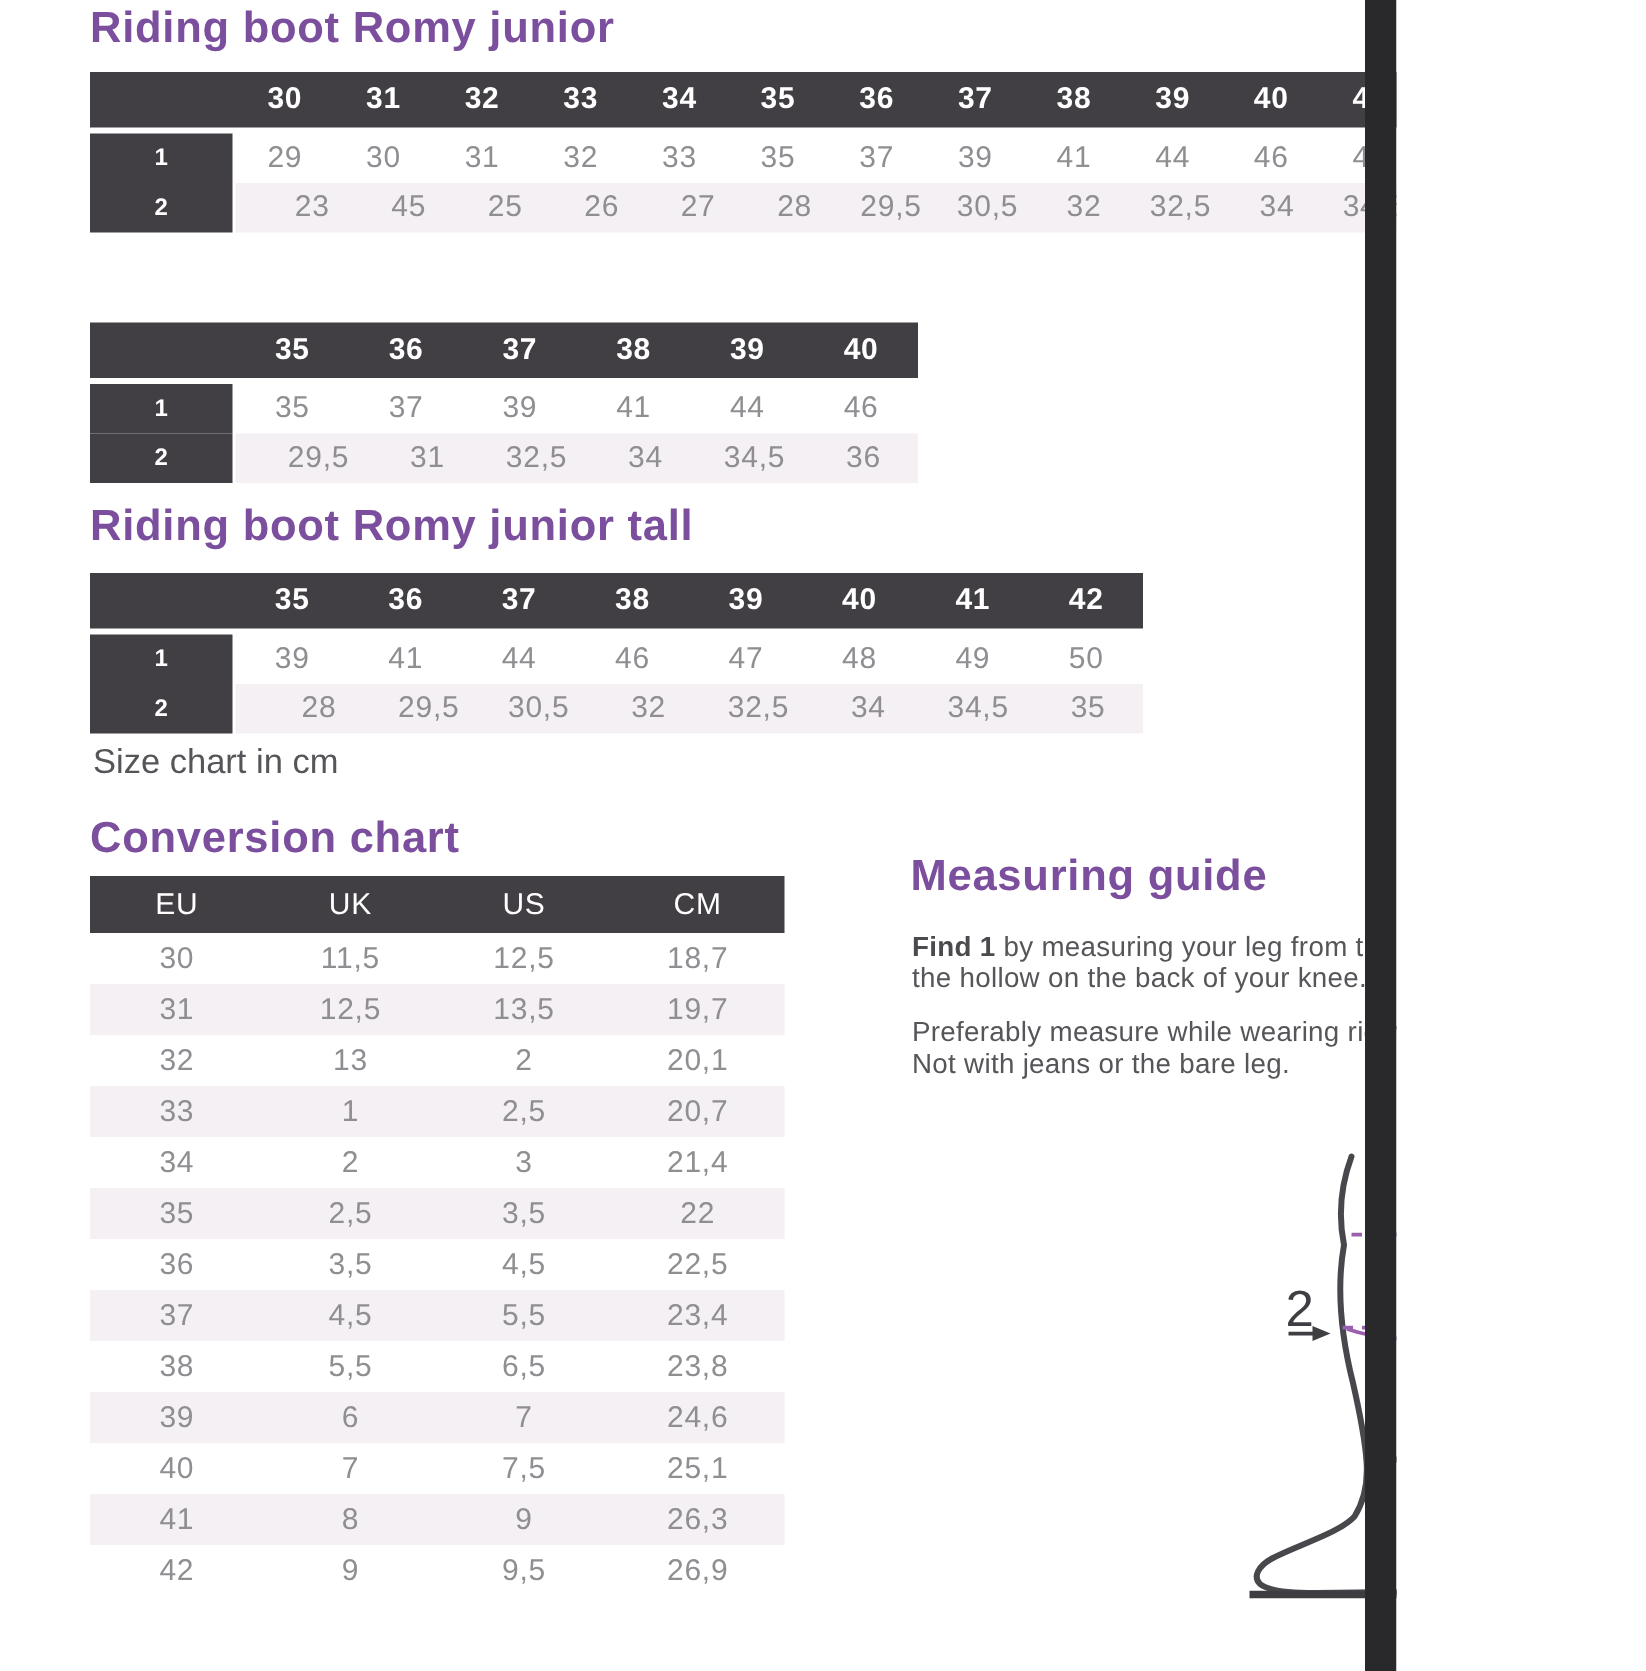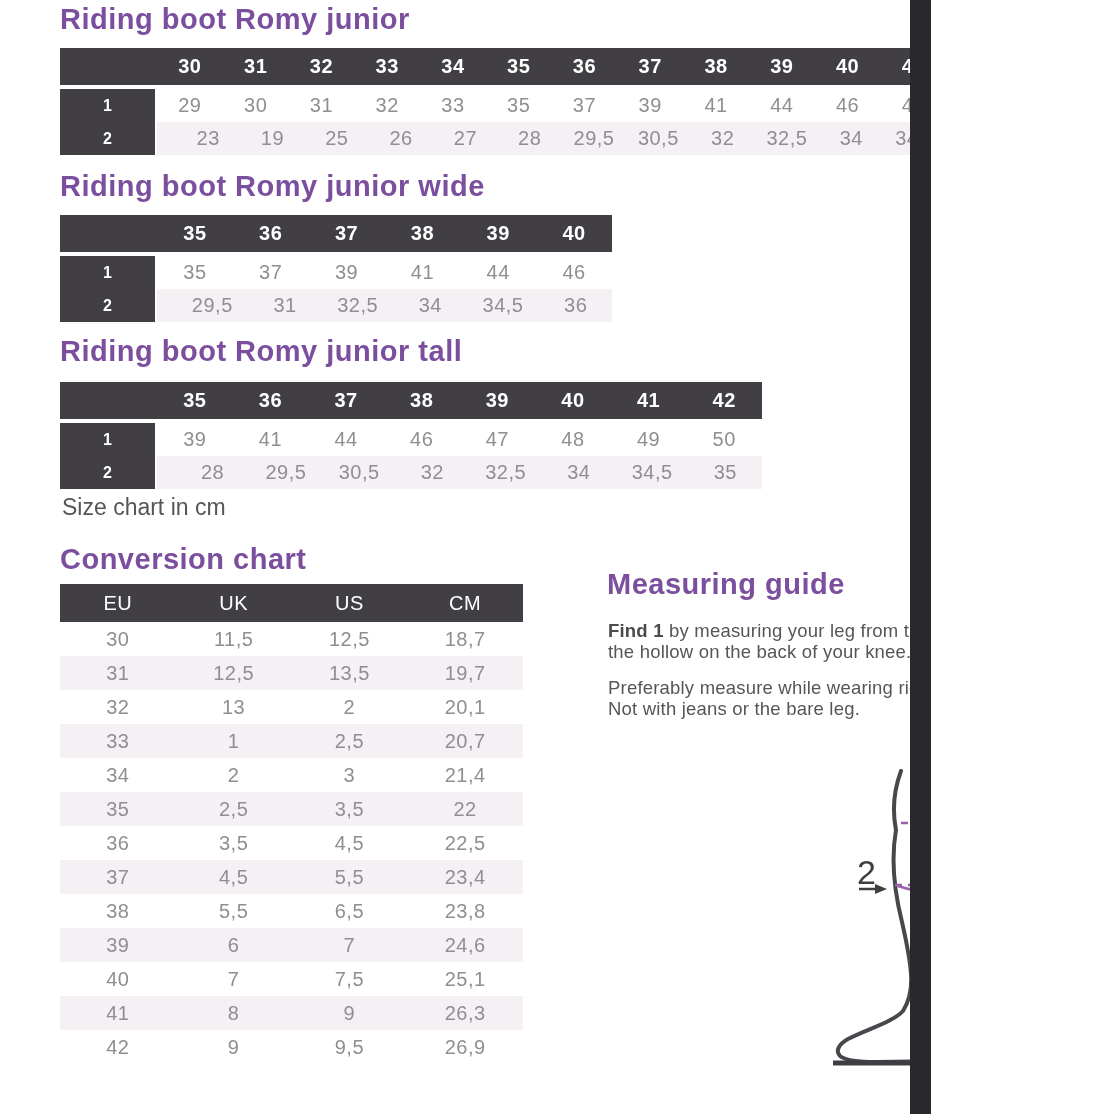--- a/index.html
+++ b/index.html
@@ -99,37 +99,36 @@
           <div class="vcell">44</div>
           <div class="vcell">46</div>
           <div class="vcell">47</div>
           <div class="vcell">48</div>
         </div>
       </div>
       <div class="drow alt">
         <div class="lcell">2</div>
         <div class="vwrap">
           <div class="vcell">23</div>
-          <div class="vcell">19</div>
+          <div class="vcell">45</div>
           <div class="vcell">25</div>
           <div class="vcell">26</div>
           <div class="vcell">27</div>
           <div class="vcell">28</div>
           <div class="vcell">29,5</div>
           <div class="vcell">30,5</div>
           <div class="vcell">32</div>
           <div class="vcell">32,5</div>
           <div class="vcell">34</div>
           <div class="vcell">34,5</div>
           <div class="vcell">35</div>
         </div>
       </div>
     </div>
 
-  <h2 class="sec-title" id="t2-title">Riding boot Romy junior wide</h2>
   <div class="size-table" id="t2">
       <div class="hrow">
         <div class="corner"></div>
         <div class="hcell">35</div>
         <div class="hcell">36</div>
         <div class="hcell">37</div>
         <div class="hcell">38</div>
         <div class="hcell">39</div>
         <div class="hcell">40</div>
       </div>

